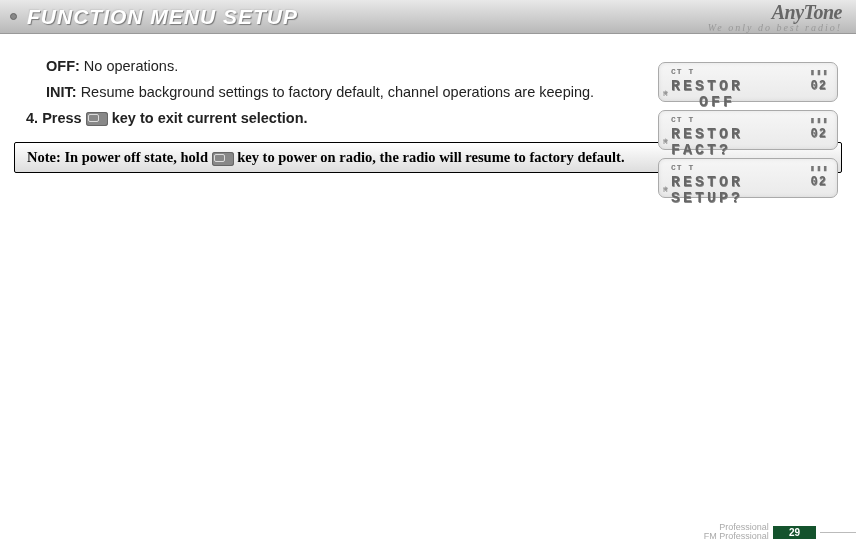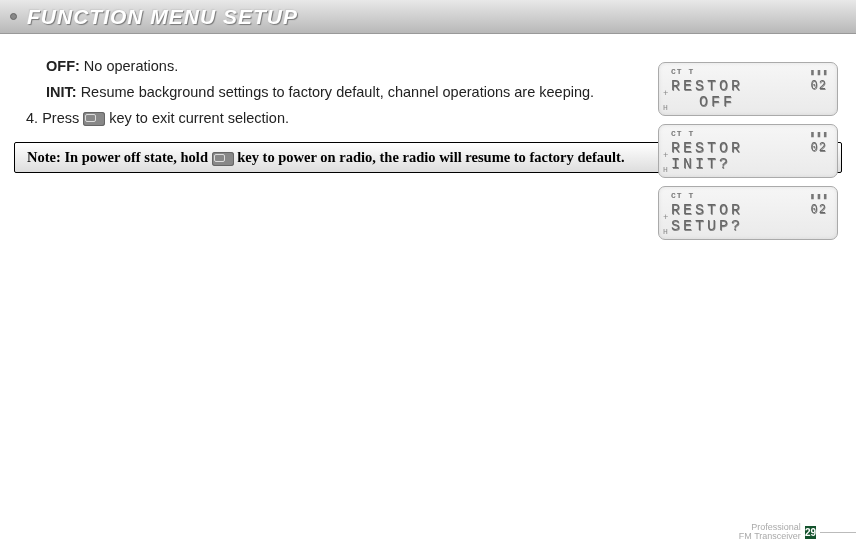--- a/index.html
+++ b/index.html
@@ -11,48 +11,52 @@
   .header-right { position: absolute; right: 14px; top: 0; height: 34px; display: flex; flex-direction: column; justify-content: center; align-items: flex-end; }
   .brand { font-size: 20px; font-style: italic; font-weight: bold; color: #666; font-family: "Times New Roman", serif; letter-spacing: -0.5px; }
   .tagline { font-size: 10px; font-style: italic; color: #999; letter-spacing: 2px; font-family: cursive; margin-top: -2px; }
 
   .content { position: relative; padding: 22px 18px 0 46px; font-size: 14.5px; line-height: 1.38; color: #222; }
   .desc-block { width: 560px; }
   .opt { margin-bottom: 6px; }
   .opt-label { font-weight: bold; display: inline; }
   .opt-text { display: inline; }
   .opt-text-block { display: block; text-align: justify; }
-  .step { margin-bottom: 4px; margin-left: -20px; }
+  .step { margin-bottom: 4px; margin-left: -20px; font-weight: bold; }
   .step .num { }
   .key-icon { display: inline-block; width: 22px; height: 14px; background: #888; border-radius: 3px; vertical-align: middle; position: relative; box-shadow: inset 0 0 0 1px #666; }
   .key-icon::after { content: ""; position: absolute; left: 2px; top: 2px; width: 9px; height: 6px; border: 1.5px solid #ddd; border-radius: 2px; }
   .key-icon.ent::before { content: "#"; position: absolute; right: 2px; top: 1px; font-size: 8px; color: #ddd; }
 
   .note-box { margin: 14px 14px 0 14px; border: 1px solid #000; border-radius: 2px; background: linear-gradient(to bottom, #fff, #ddd); padding: 6px 12px; font-family: "Times New Roman", serif; font-size: 14.5px; font-weight: bold; color: #000; }
 
   .lcds { position: absolute; right: 18px; top: 62px; display: flex; flex-direction: column; gap: 8px; }
-  .lcd { width: 180px; height: 54px; border: 1px solid #aaa; border-radius: 7px; background: linear-gradient(to bottom, #f6f6f6 0%, #eaeaea 100%); padding: 4px 8px 4px 12px; position: relative; font-family: "Courier New", monospace; box-shadow: inset 0 0 4px rgba(0,0,0,0.08); }
+  .lcd { width: 180px; height: 40px; border: 1px solid #aaa; border-radius: 7px; background: linear-gradient(to bottom, #f6f6f6 0%, #eaeaea 100%); padding: 4px 8px 4px 12px; position: relative; font-family: "Courier New", monospace; box-shadow: inset 0 0 4px rgba(0,0,0,0.08); }
   .lcd-top { display: flex; justify-content: space-between; font-size: 8px; color: #777; font-weight: bold; letter-spacing: 1px; }
   .lcd-batt { font-size: 9px; }
-  .lcd-line { font-size: 15px; font-weight: normal; color: #666; letter-spacing: 3px; line-height: 1; margin-top: 1px; font-family: "Courier New", monospace; text-shadow: 0.5px 0.5px 0 #888; }
+  .lcd-line { font-size: 15px; font-weight: bold; color: #666; letter-spacing: 3px; line-height: 1; margin-top: 1px; font-family: "Courier New", monospace; text-shadow: 0.5px 0.5px 0 #888; }
   .lcd-line.small-right { position: absolute; right: 10px; top: 16px; font-size: 12px; letter-spacing: 1px; }
   .lcd-side { position: absolute; left: 4px; top: 26px; font-size: 9px; color: #888; }
   .lcd-h { position: absolute; left: 4px; bottom: 3px; font-size: 8px; color: #888; }
 
   .footer { position: absolute; right: 0; bottom: 10px; display: flex; align-items: center; gap: 4px; font-size: 9px; color: #aaa; padding-right: 0; }
   .footer-text { text-align: right; line-height: 1; }
-  .page-badge { background: #14532d; color: #fff; font-size: 10px; font-weight: bold; padding: 1px 0; }
+  .page-badge { background: #14532d; color: #fff; font-size: 10px; font-weight: bold; padding: 1px 16px; }
   .footer-line { width: 36px; height: 1px; background: #bbb; }
 </style>
 </head>
 <body>
 
 <div class="header-bar">
   <div class="header-bullet"></div>
   <div class="header-title">FUNCTION MENU SETUP</div>
+  <div class="header-right">
+    <div class="brand">AnyTone</div>
+    <div class="tagline">We only do best radio!</div>
+  </div>
 </div>
 
 <div class="content">
   <div class="desc-block">
     <div class="opt">
       <span class="opt-label">OFF:</span>
       <span class="opt-text">No operations.</span>
     </div>
     <div class="opt">
       <span class="opt-label">INIT:</span>
@@ -87,36 +91,36 @@
     <div class="lcd-h">H</div>
   </div>
   <div class="lcd">
     <div class="lcd-top">
       <span><span>CT</span> <span>T</span></span>
       <span class="lcd-batt">▮▮▮</span>
     </div>
     <div class="lcd-side">+</div>
     <div class="lcd-line">RESTOR</div>
     <div class="lcd-line small-right">02</div>
-    <div class="lcd-line">INIT?</div>
+    <div class="lcd-line">FACT?</div>
     <div class="lcd-h">H</div>
   </div>
   <div class="lcd">
     <div class="lcd-top">
       <span><span>CT</span> <span>T</span></span>
       <span class="lcd-batt">▮▮▮</span>
     </div>
     <div class="lcd-side">+</div>
     <div class="lcd-line">RESTOR</div>
     <div class="lcd-line small-right">02</div>
     <div class="lcd-line">SETUP?</div>
     <div class="lcd-h">H</div>
   </div>
 </div>
 
 <div class="footer">
   <div class="footer-text">
     <div>Professional</div>
-    <div>FM Transceiver</div>
+    <div>FM Professional</div>
   </div>
   <div class="page-badge">29</div>
   <div class="footer-line"></div>
 </div>
 
 </body></html>

